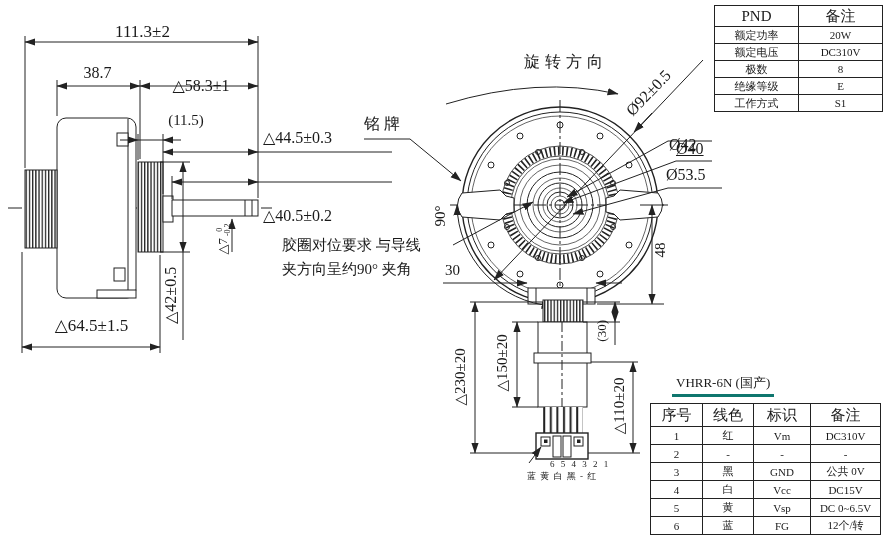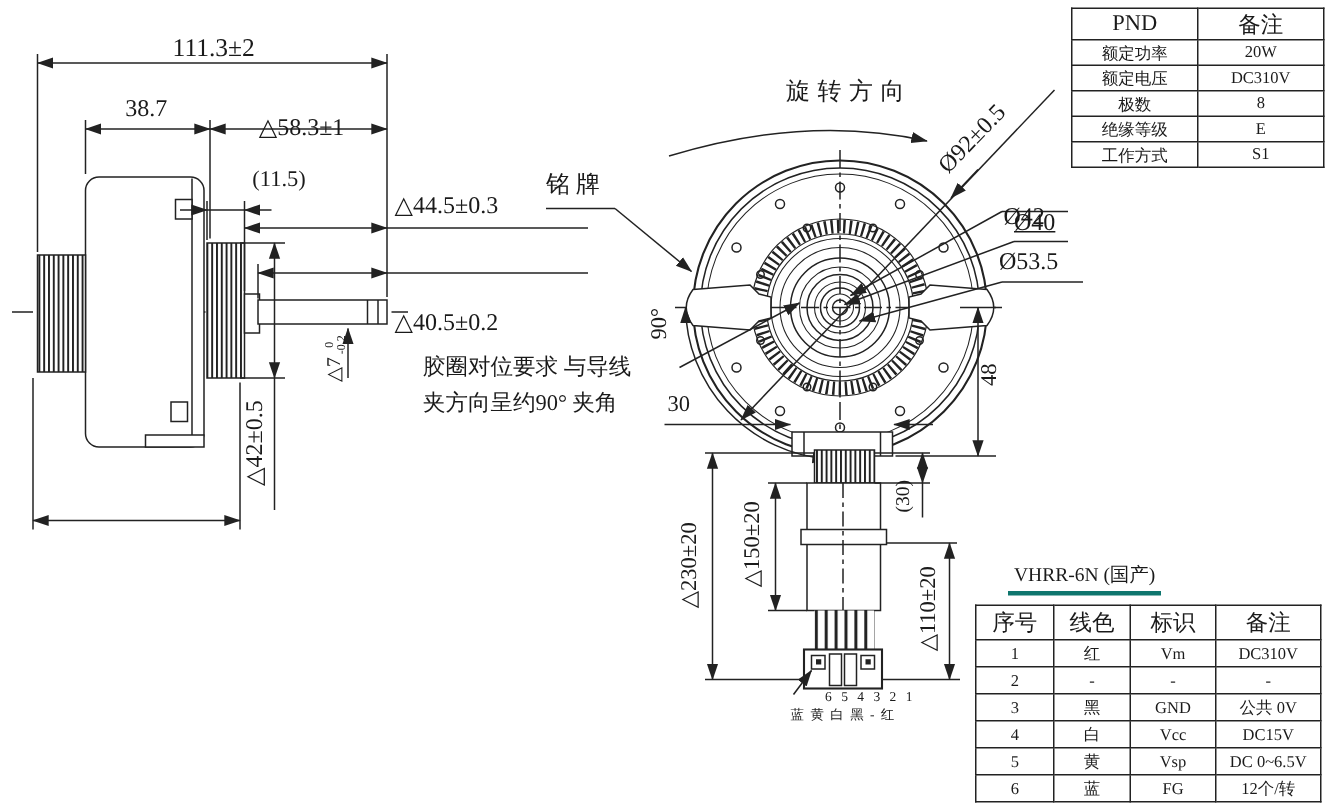--- a/index.html
+++ b/index.html
@@ -216,20 +216,21 @@
 <div class="lbl ctr" style="left:150px;top:113px;width:72px;">(11.5)</div>
 <div class="lbl md" style="left:263px;top:130px;">△44.5±0.3</div>
 <div class="lbl md" style="left:263px;top:160px;margin-top:48px;">△40.5±0.2</div>
 <div class="lbl sm rl" style="left:189px;top:231px;width:70px;">
   <span>△7</span><span class="tolstack">
         <i>0</i>
         <i>-0.2</i>
       </span>
 </div>
 <div class="lbl md rl" style="left:126px;top:287px;width:90px;">△42±0.5</div>
+<div class="lbl big ctr" style="left:25px;top:317px;width:133px;">△64.5±1.5</div>
 
 <div class="lbl md" style="left:524px;top:54px;letter-spacing:5px;">旋转方向</div>
 <div class="lbl md" style="left:364px;top:116px;letter-spacing:4px;">铭牌</div>
 <div class="lbl md r46" style="left:603px;top:85px;width:92px;">Ø92±0.5</div>
 <div class="lbl md" style="left:669px;top:137px;">Ø42</div>
 <div class="lbl md" style="left:676px;top:141px;text-decoration:underline;">Ø40</div>
 <div class="lbl md" style="left:666px;top:167px;">Ø53.5</div>
 <div class="lbl rl" style="left:423px;top:208px;width:36px;">90°</div>
 <div class="lbl" style="left:445px;top:263px;">30</div>
 <div class="lbl rl" style="left:646px;top:242px;width:30px;">48</div>

